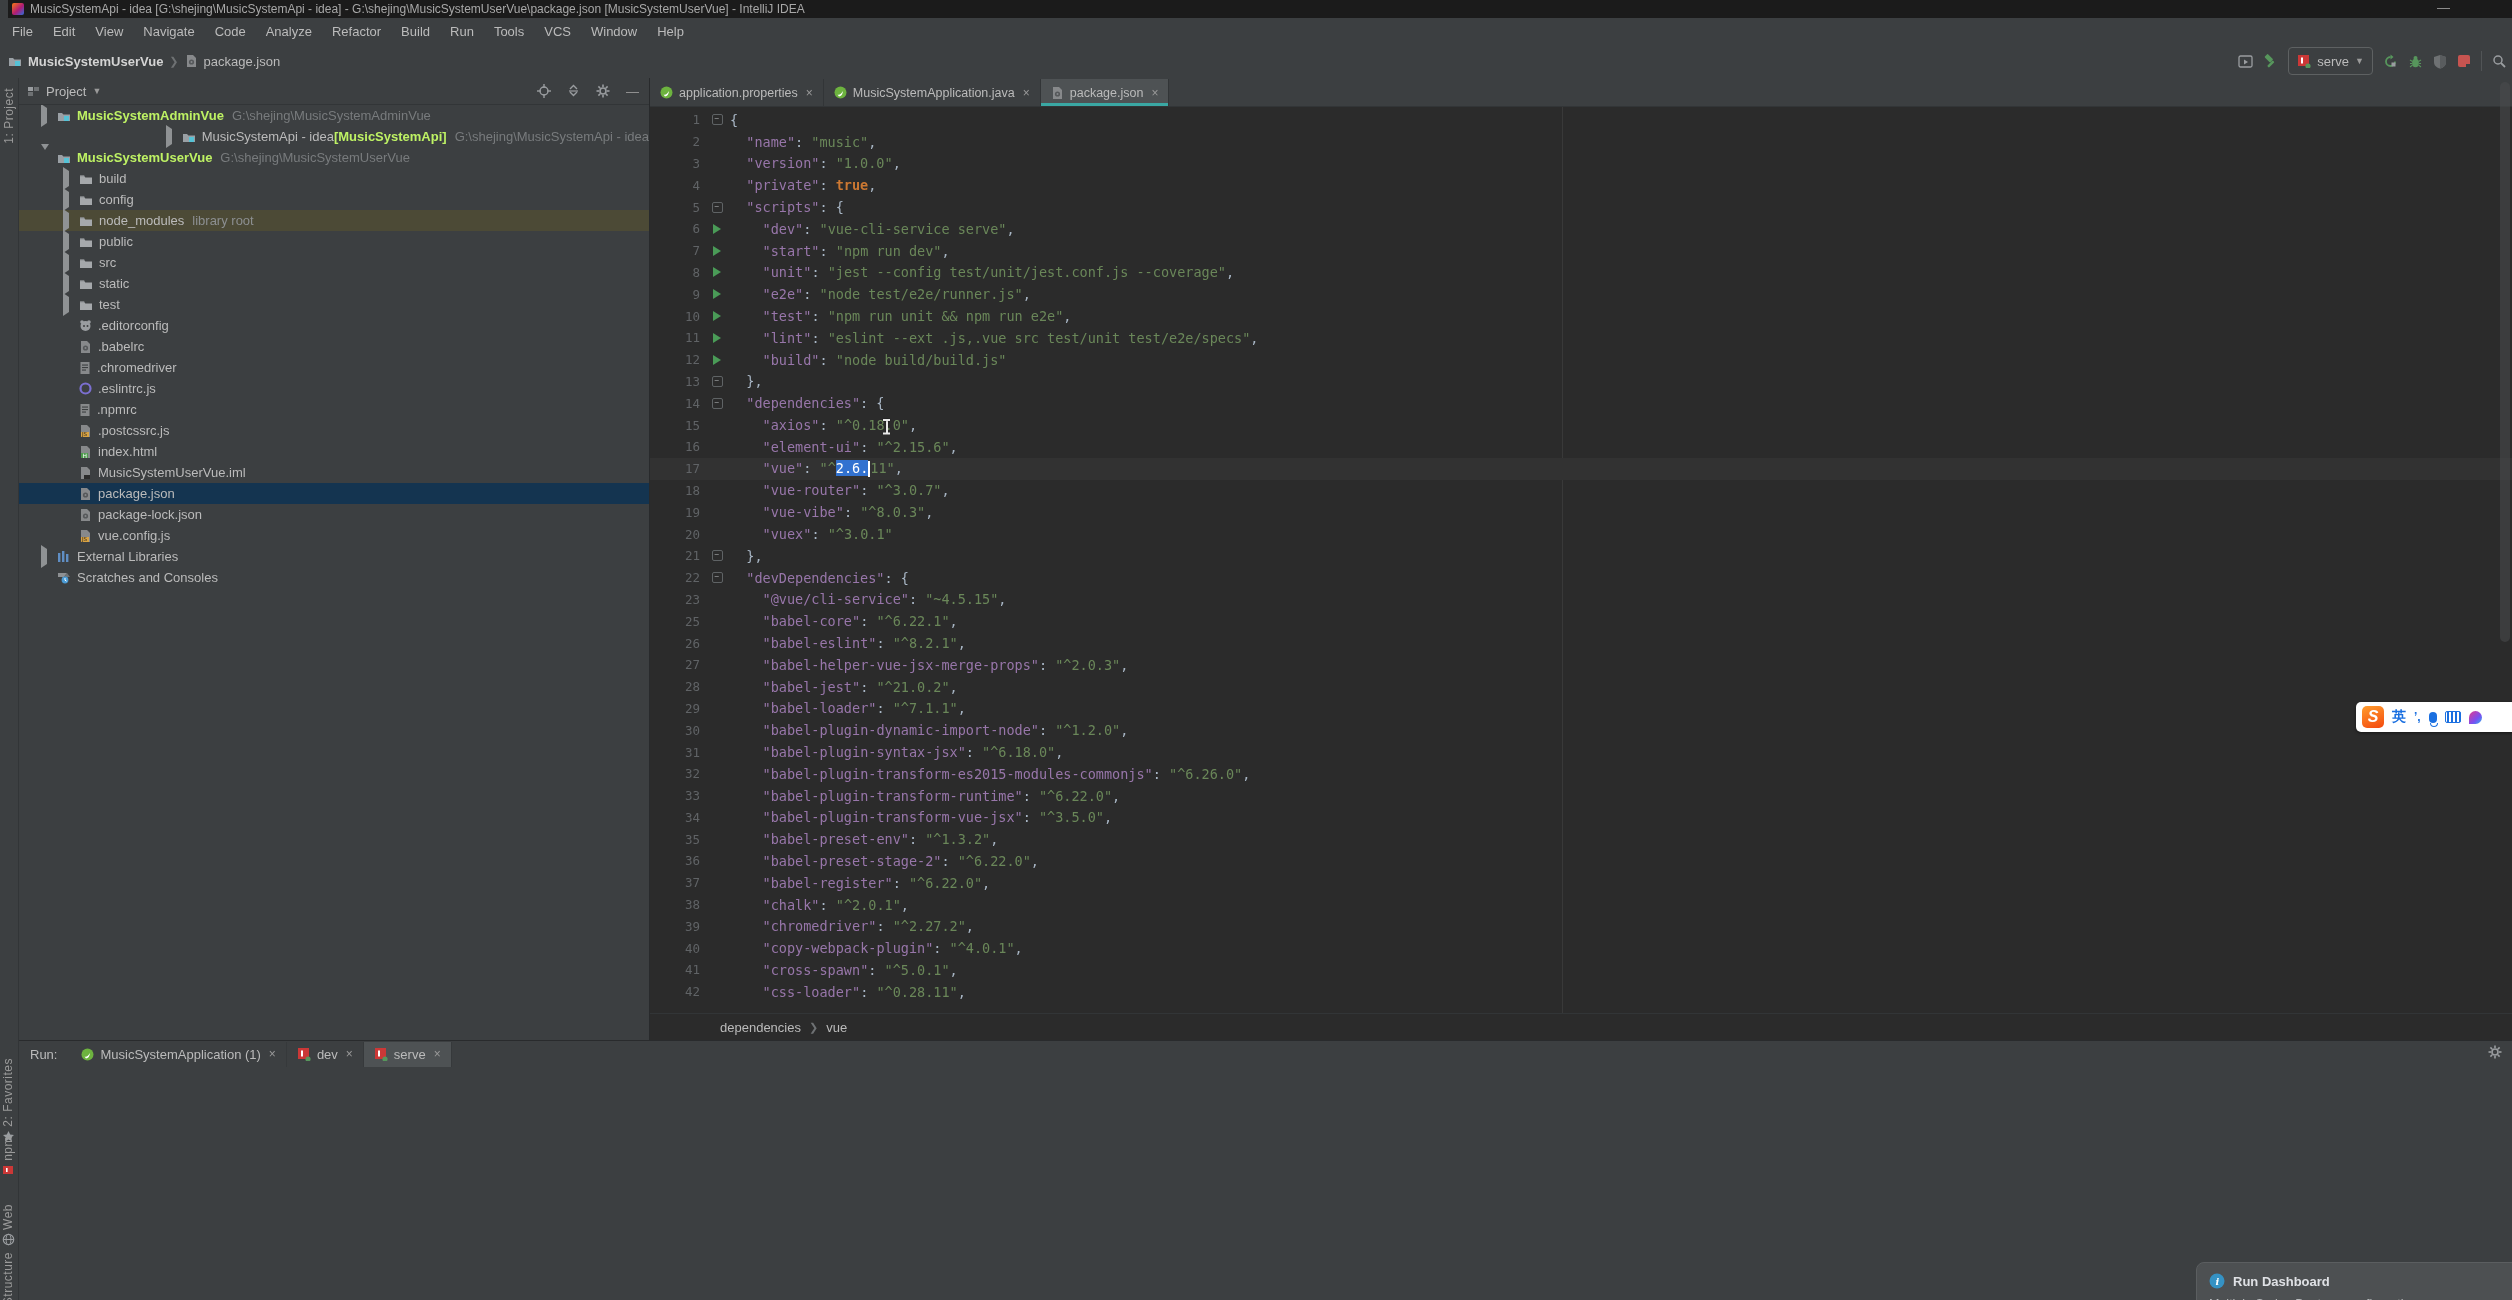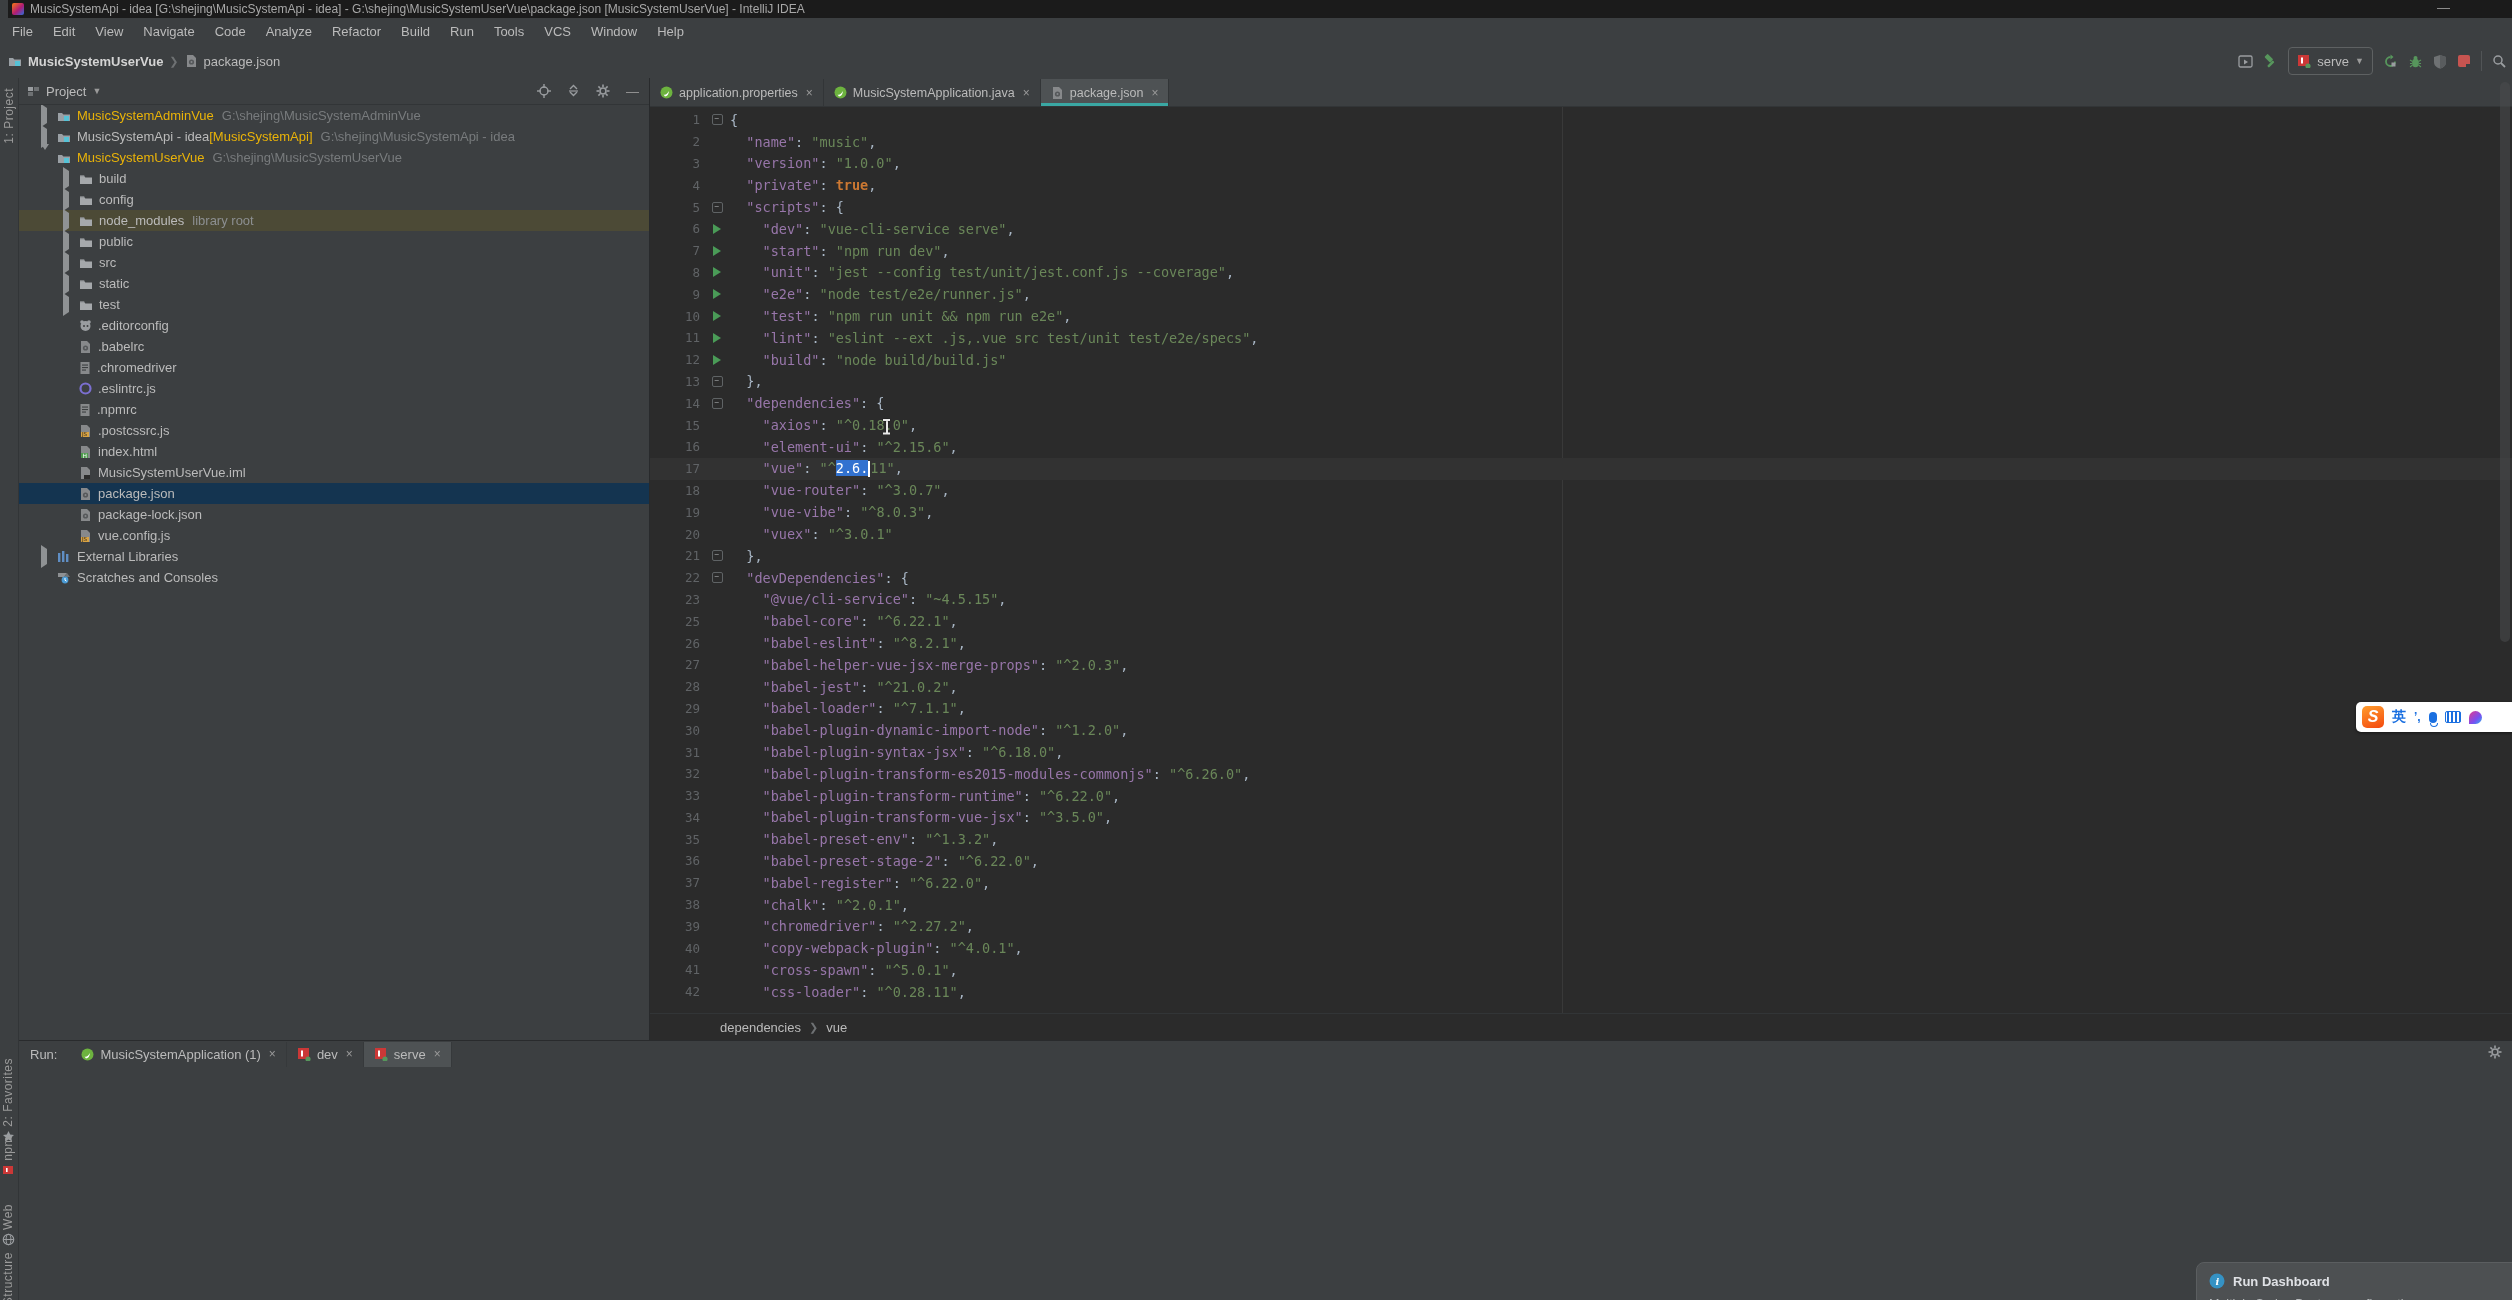--- a/index.html
+++ b/index.html
@@ -38,21 +38,21 @@
   #project-head .spacer{flex:1;}
   #project-head .hicon{margin-right:10px;display:flex;align-items:center;}
   #tree{position:absolute;left:0;top:27px;right:0;bottom:0;overflow:hidden;font-size:13px;}
   .tree-row{height:21px;display:flex;align-items:center;white-space:nowrap;position:relative;}
   .tree-row .arrow{width:10px;display:inline-block;margin-right:6px;flex:none;}
   .arrow-r{width:0;height:0;border-left:6px solid #8f9294;border-top:4px solid transparent;border-bottom:4px solid transparent;}
   .arrow-d{width:0;height:0;border-top:6px solid #8f9294;border-left:4px solid transparent;border-right:4px solid transparent;}
   .tree-row .ticon{margin-right:6px;flex:none;display:flex;align-items:center;}
   .tree-row.sel{background:#143450;}
   .tree-row.hl-lib{background:#4c4a36;}
-  .t-bold{font-weight:normal;color:#eab308;}
+  .t-bold{font-weight:bold;color:#bef264;}
   .t-path{color:#787b7d;margin-left:8px;}
   .t-suffix{color:#8c8f91;margin-left:8px;}
   
   #editor{flex:1;position:relative;background:#2b2b2b;}
   #etabs{height:28px;background:#3c3f41;display:flex;align-items:flex-end;border-bottom:1px solid #323537;font-size:12.5px;}
   .etab{height:27px;display:flex;align-items:center;padding:0 10px;gap:6px;color:#bbb;position:relative;border-right:1px solid #323537;}
   .etab.active{background:#4e5254;}
   .etab.active::after{content:"";position:absolute;left:0;right:0;bottom:0;height:3px;background:#3aa7a3;}
   .tab-close{color:#9a9a9a;font-size:12px;margin-left:2px;}
   #code{position:absolute;left:0;top:29px;right:0;bottom:26px;overflow:hidden;
@@ -275,21 +275,21 @@
             <span class="arrow"><span class="arrow-r"></span></span>
             <span class="ticon">
               <svg width="14" height="12">
                 <path d="M1 3h4l1.4 1.6H13V11H1z" fill="#9aa0a5"></path>
                 <rect x="7" y="6" width="5" height="5" fill="#56c2d6"></rect>
               </svg>
             </span>
             <span class="t-bold">MusicSystemAdminVue</span>
             <span class="t-path">G:\shejing\MusicSystemAdminVue</span>
           </div>
-          <div class="tree-row" style="padding-left: 22px;">
+          <div class="tree-row" style="padding-left: 22px; justify-content: flex-end;">
             <span class="arrow"><span class="arrow-r"></span></span>
             <span class="ticon">
               <svg width="14" height="12">
                 <path d="M1 3h4l1.4 1.6H13V11H1z" fill="#9aa0a5"></path>
                 <rect x="7" y="6" width="5" height="5" fill="#56c2d6"></rect>
               </svg>
             </span>
             <span>MusicSystemApi - idea</span>
             <span class="t-bold" style="">[MusicSystemApi]</span>
             <span class="t-path">G:\shejing\MusicSystemApi - idea</span>

